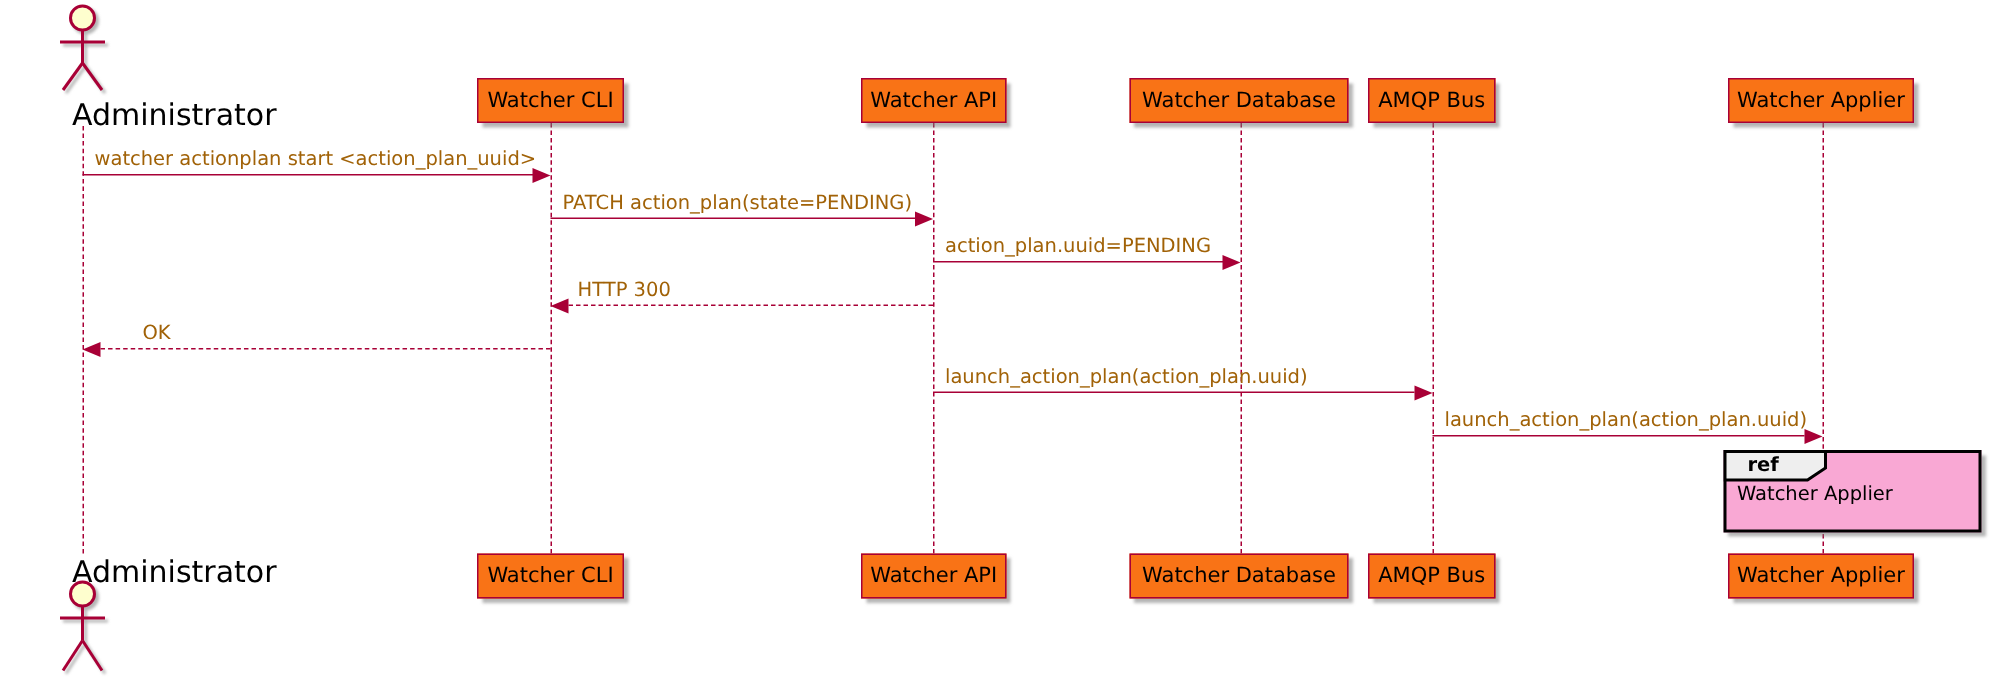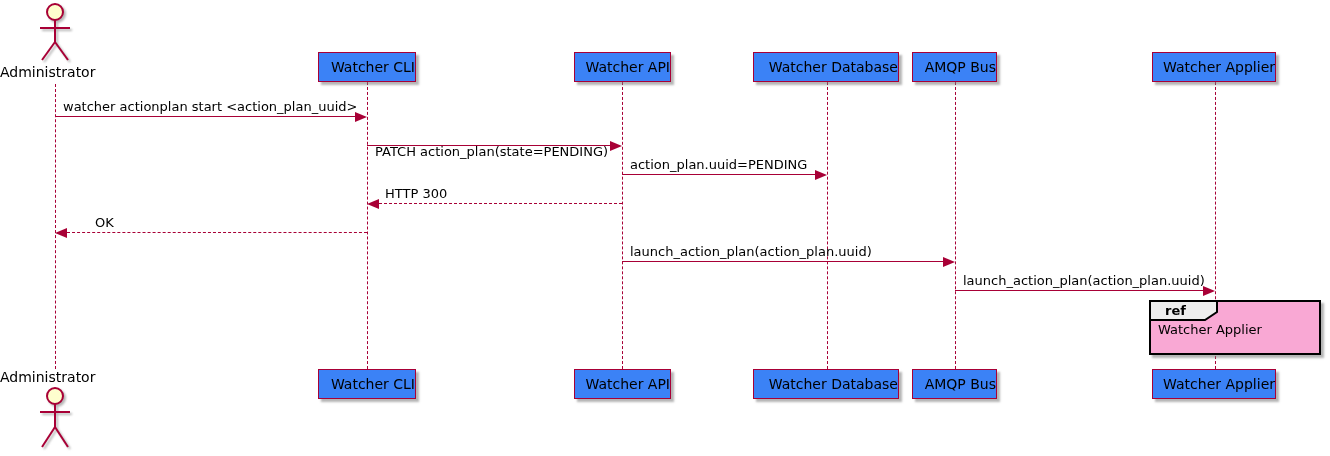--- a/index.html
+++ b/index.html
@@ -9,46 +9,46 @@
     background:#ffffff;
     font-family:"DejaVu Sans","Liberation Sans",sans-serif;
     overflow:hidden;
   }
   .lifeline{
     position:absolute;width:0;
     border-left:1px dashed #A80036;
   }
   .pbox{
     position:absolute;height:30px;box-sizing:border-box;
-    background:#3b82f6;border:1.7px solid #A80036;
-    display:flex;align-items:center;justify-content:flex-end;
+    background:#f97316;border:1.7px solid #A80036;
+    display:flex;align-items:center;justify-content:center;
     font-size:14px;color:#000;
     box-shadow:3px 3px 2px rgba(120,120,120,0.55);
     white-space:nowrap;
   }
   .msg-label{
-    position:absolute;font-size:13px;color:#000000;white-space:nowrap;
+    position:absolute;font-size:13px;color:#a16207;white-space:nowrap;
     line-height:15px;
   }
   .mline{position:absolute;height:0;}
   .solid{border-top:1.6px solid #A80036;}
   .dashed{border-top:1.6px dashed #A80036;}
   .arr-r{
     position:absolute;width:0;height:0;
     border-top:5px solid transparent;border-bottom:5px solid transparent;
     border-left:12px solid #A80036;
   }
   .arr-l{
     position:absolute;width:0;height:0;
     border-top:5px solid transparent;border-bottom:5px solid transparent;
     border-right:12px solid #A80036;
   }
   .actor-label{
     position:absolute;width:110px;text-align:left;
-    font-size:14px;color:#000;white-space:nowrap;
+    font-size:20px;color:#000;white-space:nowrap;padding-left:48px;
   }
   .actor-svg{position:absolute;filter:drop-shadow(2.5px 2.5px 1px rgba(120,120,120,0.55));}
   #refbox{
     position:absolute;left:1149px;top:300px;width:172px;height:55px;
     box-sizing:border-box;background:#f9a8d4;border:2px solid #000;
     box-shadow:3px 3px 2px rgba(120,120,120,0.55);
     z-index:5;
   }
   #refbox .ref-tab{position:absolute;left:-2px;top:-2px;}
   #refbox .ref-tab-text{
@@ -121,21 +121,21 @@
       <span>Watcher Applier</span>
     </div>
 
   <div>
     <div class="msg-label" style="left:63px;top:99px;">watcher actionplan start &lt;action_plan_uuid&gt;</div>
     <div class="mline solid" style="left:55px;top:116px;width:302px;"></div>
     <div class="arr-r" style="left:355px;top:112px;"></div>
   </div>
 
   <div>
-    <div class="msg-label" style="left:375px;top:144px;">PATCH action_plan(state=PENDING)</div>
+    <div class="msg-label" style="left:375px;top:128px;">PATCH action_plan(state=PENDING)</div>
     <div class="mline solid" style="left:367px;top:145px;width:245px;"></div>
     <div class="arr-r" style="left:610px;top:141px;"></div>
   </div>
 
   <div>
     <div class="msg-label" style="left:630px;top:157px;">action_plan.uuid=PENDING</div>
     <div class="mline solid" style="left:622px;top:174px;width:195px;"></div>
     <div class="arr-r" style="left:815px;top:170px;"></div>
   </div>
 

